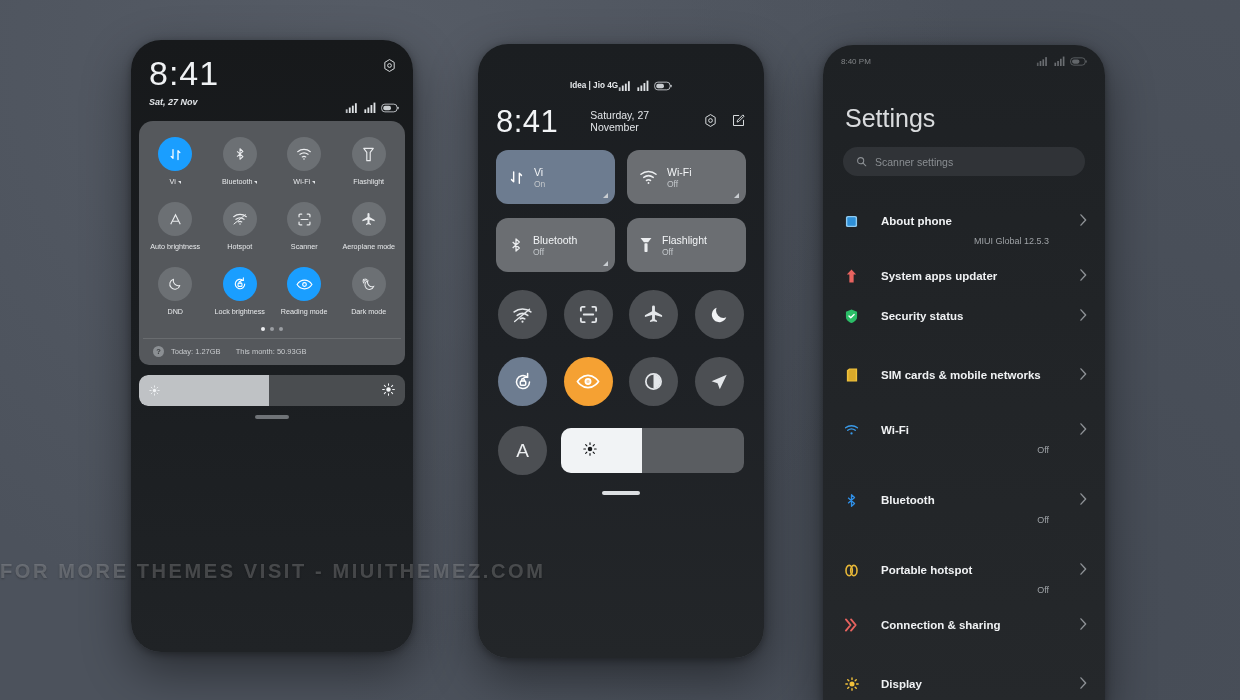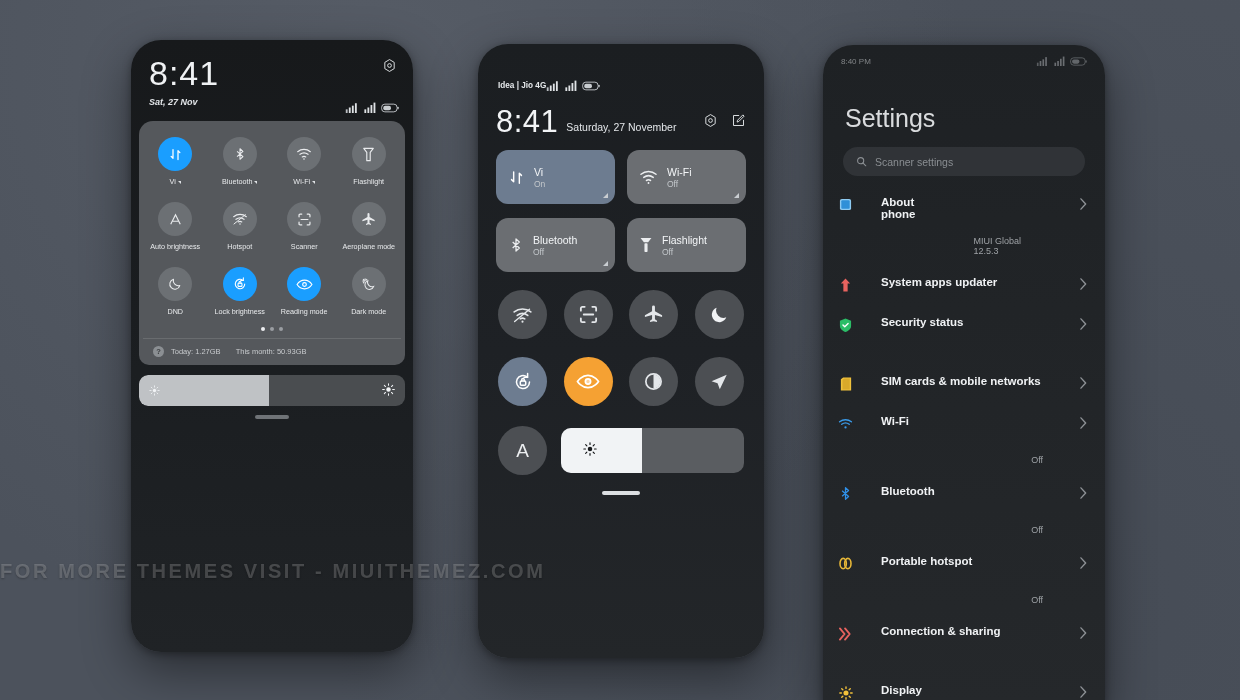--- a/index.html
+++ b/index.html
@@ -72,26 +72,26 @@
   .p1-slider .fill { position: absolute; left: 0; top: 0; bottom: 0; width: 49%; background: #bfc2c5; border-radius: 9px 0 0 9px; }
   .p1-slider .ic-l { position: absolute; left: 10px; z-index: 2; }
   .p1-slider .ic-r { position: absolute; right: 10px; z-index: 2; }
   .p1-handle { width: 34px; height: 4px; border-radius: 3px; background: #6f7377; margin: 9px auto 0 auto; }
 
   
   #phone2 {
     left: 478px; top: 44px; width: 286px; height: 614px;
     background: linear-gradient(180deg,#1b1e21 0%, #1e2125 50%, #232629 100%);
   }
-  .p2-status { display: flex; justify-content: flex-start; align-items: center; padding: 36px 20px 0 20px; }
+  .p2-status { display: flex; justify-content: center; align-items: center; padding: 36px 20px 0 20px; }
   .p2-carrier { font-size: 8.2px; color: #e6e9ec; font-weight: 700; }
   .p2-sicons { display: flex; align-items: center; gap: 4px; }
   .p2-header { display: flex; align-items: flex-end; padding: 16px 18px 0 18px; gap: 8px; }
   .p2-clock { font-size: 31px; color: #f2f4f6; font-weight: 300; line-height: .95; letter-spacing: .5px; }
-  .p2-date { font-size: 10.5px; color: #e3e6e9; padding-bottom: 3px; }
+  .p2-date { font-size: 10.5px; color: #e3e6e9; padding-bottom: 3px; margin-left: 24px; }
   .p2-hicons { margin-left: auto; display: flex; gap: 13px; padding-bottom: 4px; }
 
   .p2-bigrow { display: flex; gap: 12px; padding: 14px 18px 0 18px; }
   .p2-big {
     flex: 1; height: 54px; border-radius: 12px; background: #6b6e72;
     display: flex; align-items: center; gap: 9px; padding: 0 12px; position: relative;
   }
   .p2-big.active { background: #6d7c90; }
   .p2-big .tt { font-size: 10.5px; color: #f3f5f7; line-height: 1.25; }
   .p2-big .ss { font-size: 8.5px; color: #c3c7cb; }
@@ -124,22 +124,22 @@
   .p3-status { display: flex; justify-content: space-between; align-items: center; padding: 11px 18px 0 18px; opacity: .55; }
   .p3-time { font-size: 8px; color: #cfd2d5; }
   .p3-title { font-size: 25px; color: #e9ebed; font-weight: 400; padding: 38px 0 0 22px; opacity: .92; }
   .p3-search {
     margin: 14px 20px 0 20px; height: 29px; border-radius: 15px; background: #303337;
     display: flex; align-items: center; gap: 8px; padding: 0 13px;
   }
   .p3-search span { font-size: 10.5px; color: #8a8e92; }
   .p3-list { padding: 10px 0 0 0; }
   .p3-item {
-    display: flex; gap: 27px;
-    padding: 10px 18px 10px 14px; min-height: 40px;
+    display: flex; align-items: center; gap: 21px;
+    padding: 10px 18px 10px 20px; min-height: 40px;
   }
   .p3-ic { width: 17px; height: 17px; display: flex; align-items: center; justify-content: center; flex: 0 0 17px; }
   .p3-name { font-size: 11.5px; color: #f0f2f4; font-weight: 700; }
   .p3-val { margin-left: auto; font-size: 9px; color: #9ea2a6; margin-top: 40px; }
   .p3-chev { margin-left: 10px; color: #8e9296; }
   .p3-item .p3-chev.nomargin { margin-left: auto; }
   .p3-gap { height: 19px; }
 
   
   #watermark {

